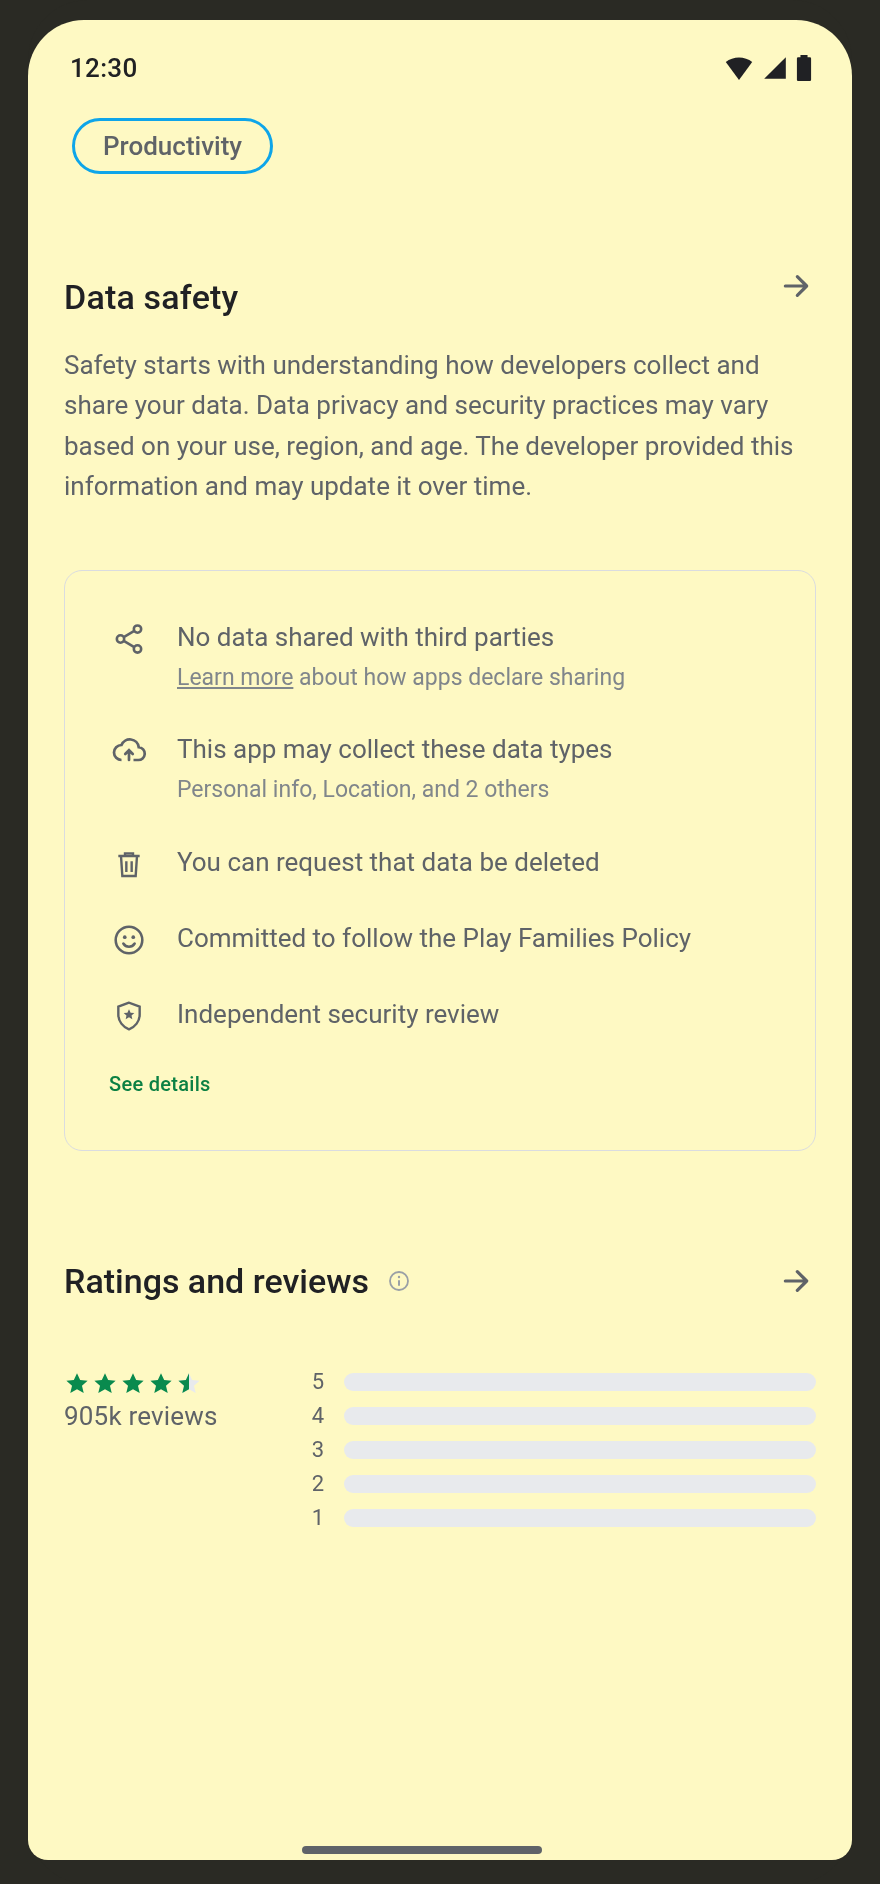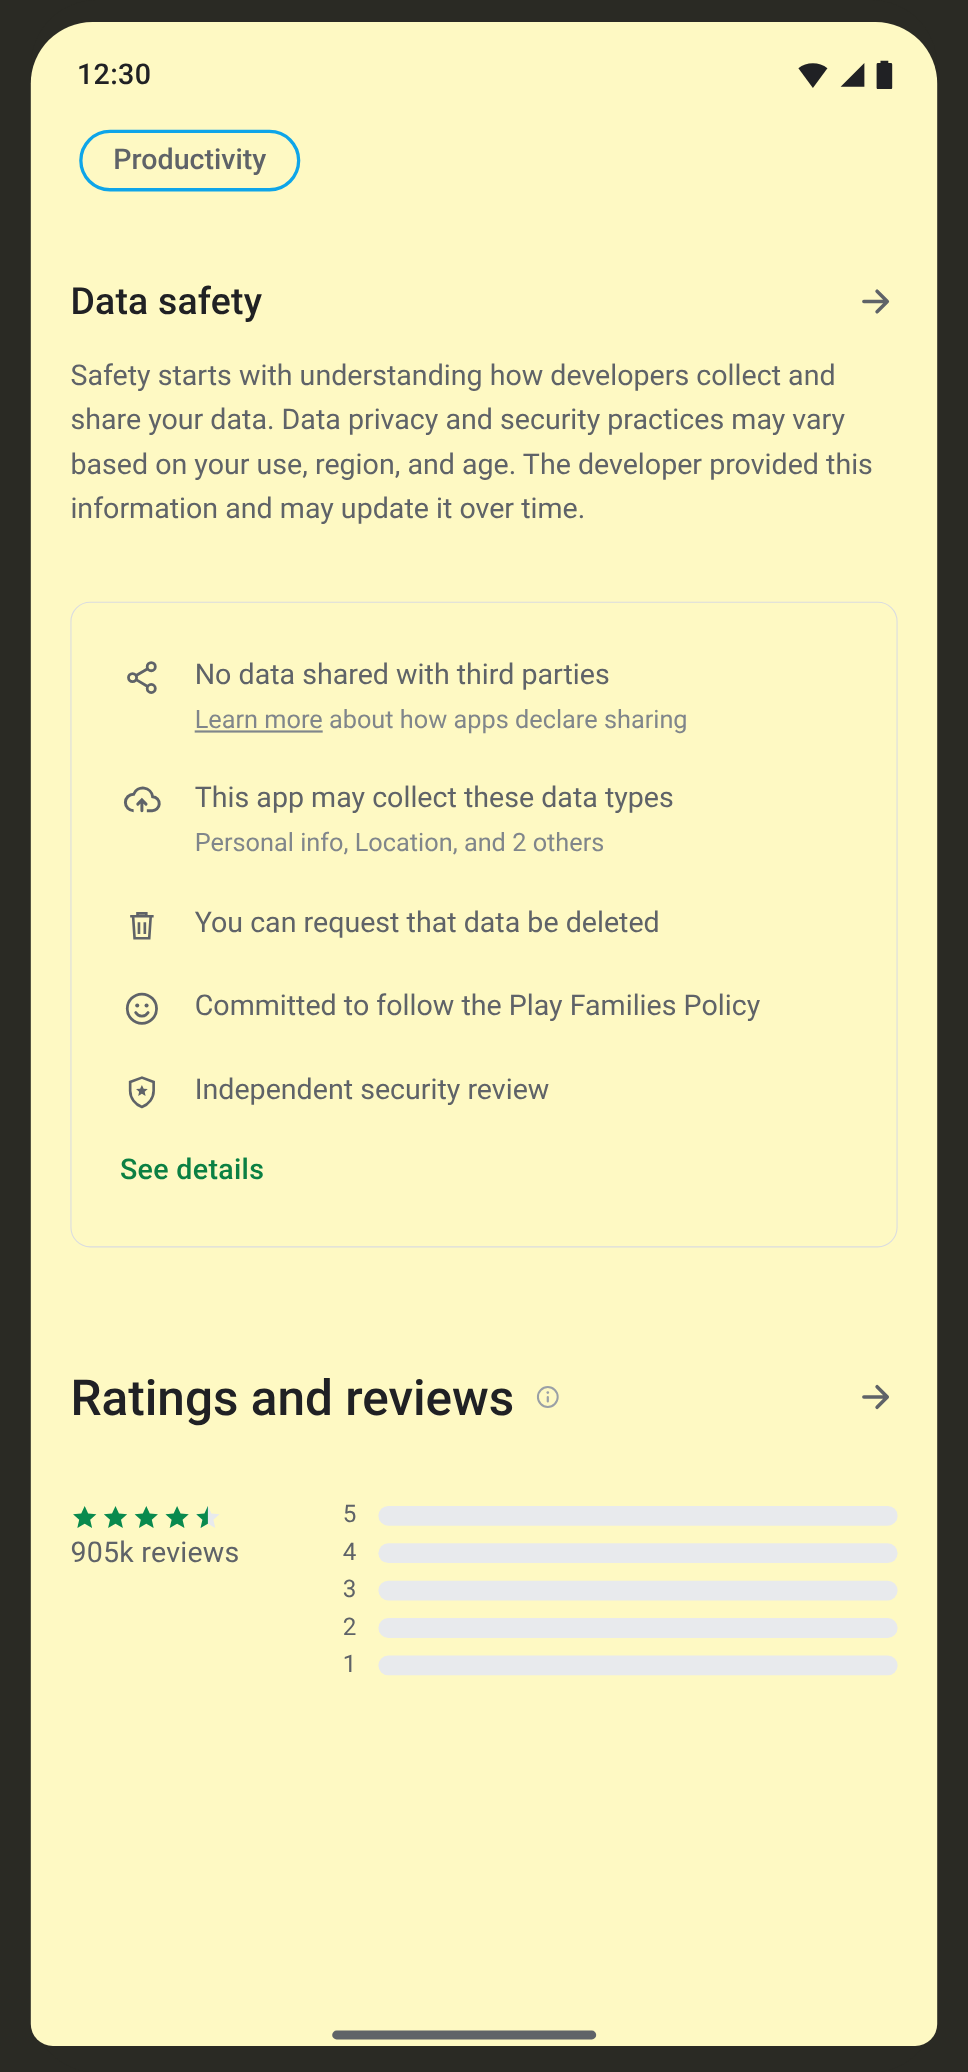--- a/index.html
+++ b/index.html
@@ -68,20 +68,21 @@
     display: flex;
     justify-content: space-between;
     align-items: center;
     margin-bottom: 28px;
   }
   .section-title {
     font-size: 34px;
     font-weight: 500;
     color: #202124;
     letter-spacing: .2px;
+    margin-top: 23px;
   }
   .arrow-btn {
     width: 40px; height: 40px;
     display: inline-flex; align-items: center; justify-content: center;
     color: #5f6368;
   }
 
   .section-desc {
     font-size: 26px;
     line-height: 1.55;
@@ -117,35 +118,35 @@
   }
   .ds-text .t2 {
     font-size: 23px;
     color: #80868b;
     line-height: 1.5;
     margin-top: 4px;
   }
   .ds-text .t2 .lm { text-decoration: underline; }
   .see-details {
     color: #0b8043;
-    font-size: 26px;
+    font-size: 20px;
     font-weight: 500;
     letter-spacing: .3px;
   }
 
   
   .ratings-head {
     display: flex;
     justify-content: space-between;
     align-items: center;
     margin-bottom: 60px;
   }
   .ratings-title-row { display: flex; align-items: center; gap: 18px; }
   .ratings-title {
-    font-size: 45px;
+    font-size: 34px;
     font-weight: 500;
     color: #202124;
   }
   .info-icon { color: #9aa0a6; display:inline-flex; }
 
   .ratings-body {
     display: flex;
     gap: 44px;
     align-items: flex-start;
   }

